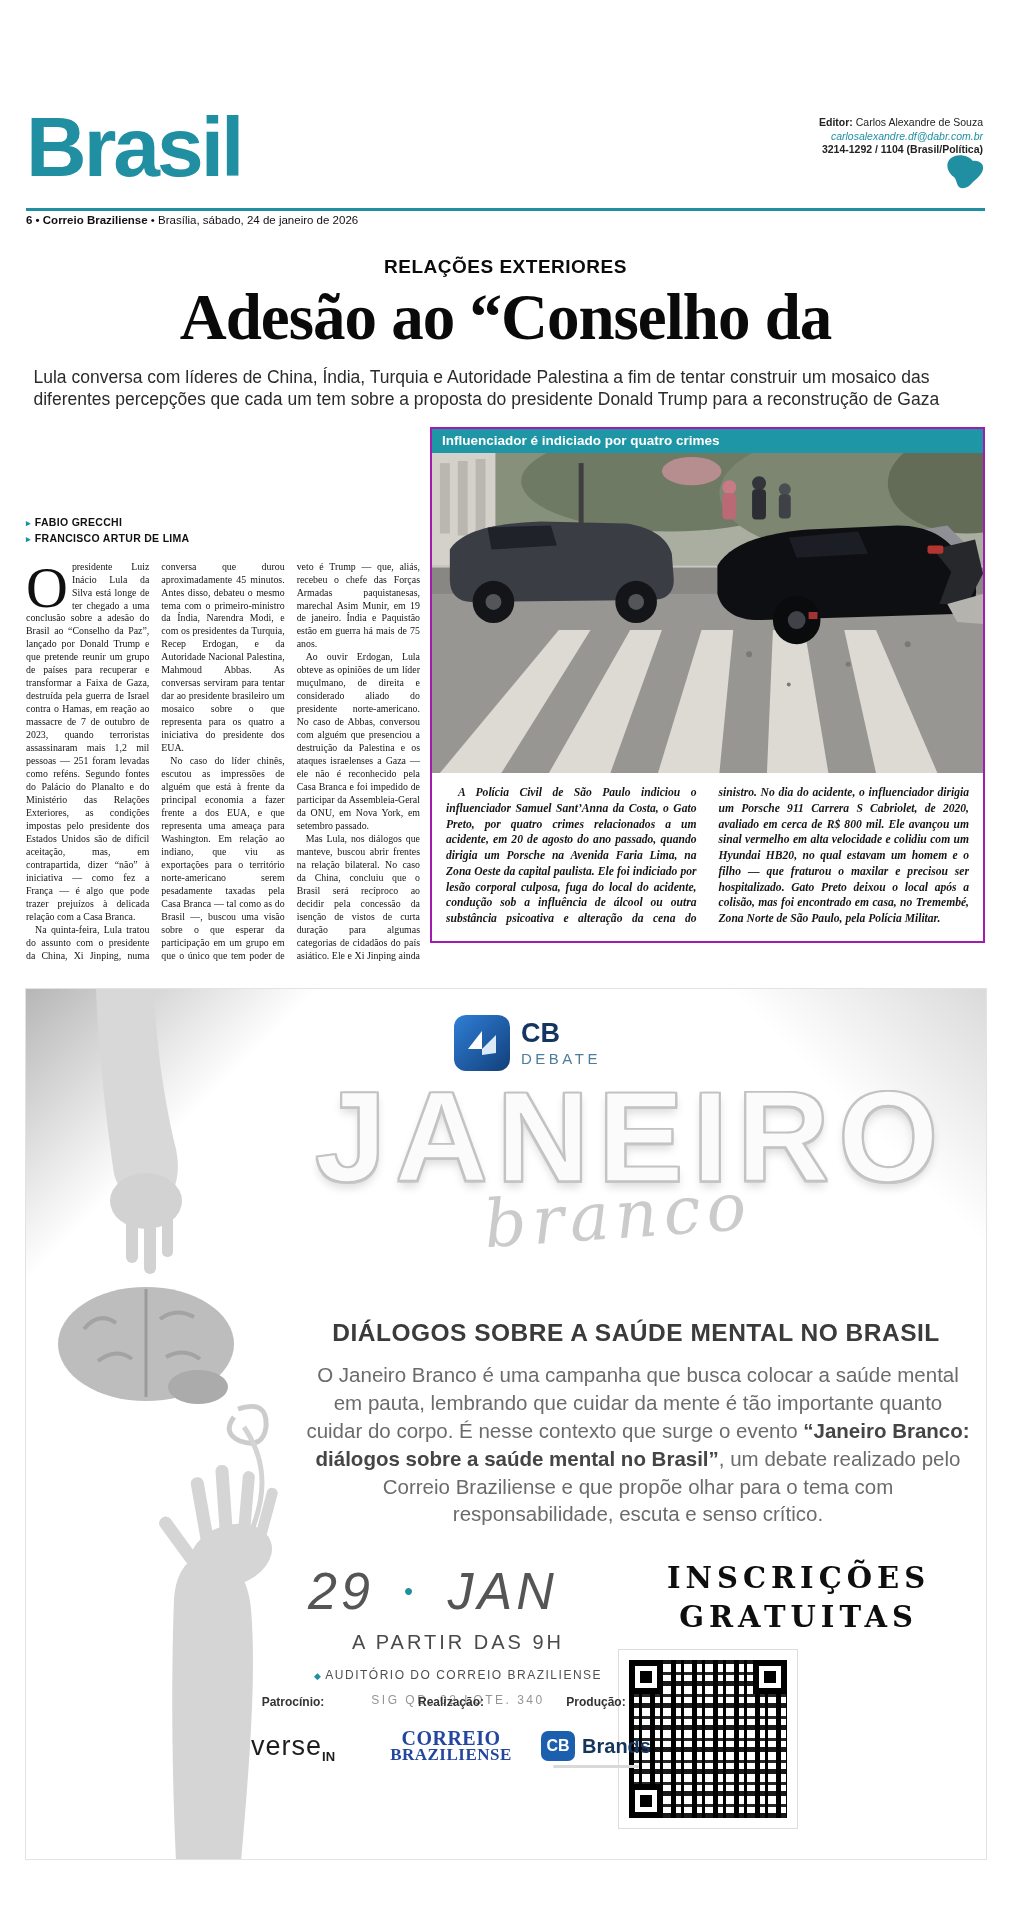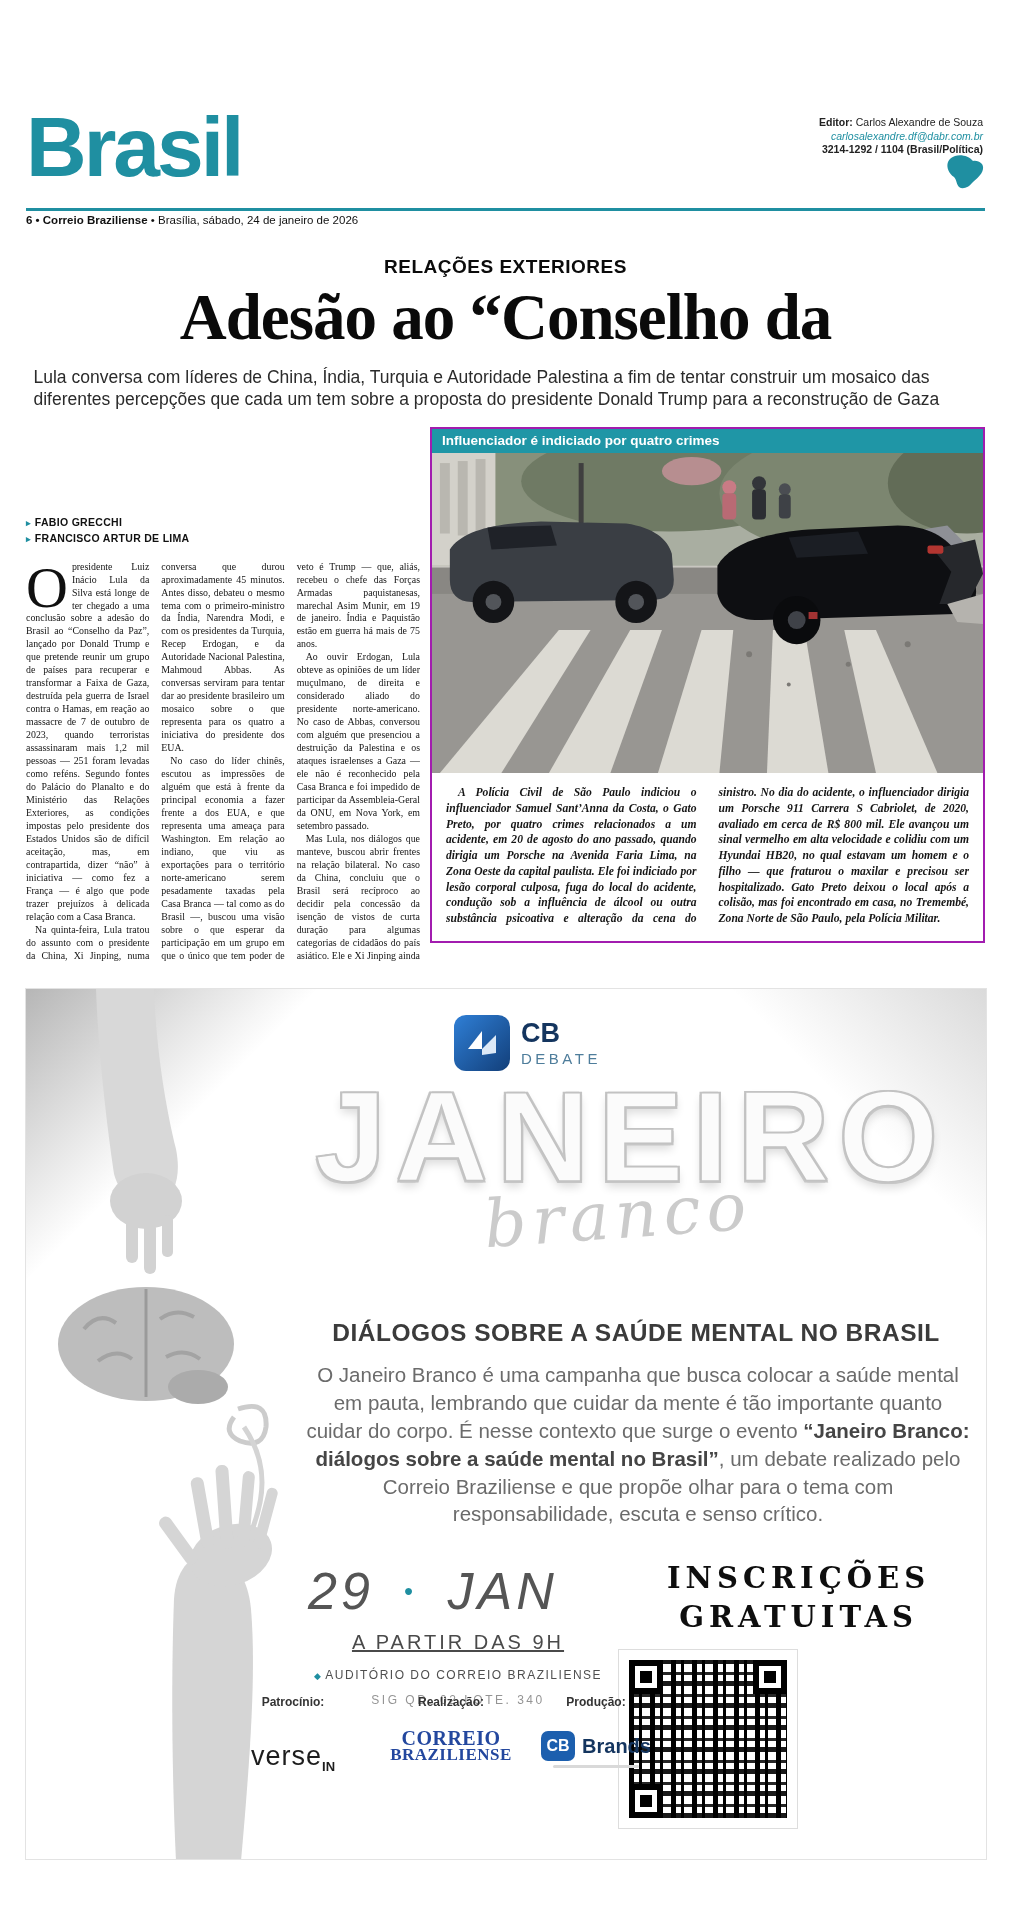--- a/index.html
+++ b/index.html
@@ -106,21 +106,21 @@
   }
   .ad-body{
     position:absolute; left:278px; top:372px; width:668px; text-align:center;
     font-size:20.5px; line-height:1.36; color:#6b6b6b;
   }
   .ad-body b{ color:#454545; }
   .event{ position:absolute; left:282px; top:572px; width:300px; text-align:center; color:#4f4f4f; }
   .event .date{ font-size:52px; letter-spacing:4px; font-weight:normal; color:#555;
     display:flex; align-items:center; justify-content:flex-start; gap:30px;font-style:italic; }
   .event .date .dot{ color:#1f8fa1; font-size:16px; }
-  .event .time{ margin-top:10px; font-size:20px; letter-spacing:3px; color:#4a4a4a;text-decoration:underline; }
+  .event .time{ margin-top:10px; font-size:20px; letter-spacing:3px; color:#4a4a4a; }
   .event .venue{ margin-top:14px; font-size:12px; letter-spacing:1.5px; color:#4f4f4f; }
   .event .venue .dia{ color:#1f8fa1; font-size:9px; margin-right:3px; }
   .event .addr{ margin-top:11px; font-size:12px; letter-spacing:2.5px; color:#949494; }
   .cta{
     position:absolute; left:585px; top:570px; width:375px; text-align:center;
     font-family:"DejaVu Serif", serif; font-weight:bold; font-size:29px;
     letter-spacing:5px; line-height:1.35; color:#0e0e0e;
   }
   .qr{ position:absolute; left:592px; top:660px; width:180px; height:180px;
     background:#fff; border:1px solid #ddd; padding:10px; }
@@ -131,21 +131,21 @@
       repeating-linear-gradient(90deg, #000 0 5px, #fff 5px 10px, #000 10px 13px, #fff 13px 21px);
   }
   .qr .finder{ position:absolute; width:34px; height:34px; border:6px solid #000; background:#fff; }
   .qr .finder::after{ content:""; position:absolute; left:5px; top:5px; width:12px; height:12px; background:#000; }
   .qr .tl{ left:0; top:0; } .qr .tr{ right:0; top:0; } .qr .bl{ left:0; bottom:0; }
   .sponsor{ position:absolute; top:706px; text-align:center; }
   .sponsor .lbl{ font-size:12px; font-weight:bold; color:#333; }
   .sp-patrocinio{ left:192px; width:150px; }
   .sp-realizacao{ left:345px; width:160px; }
   .sp-producao{ left:500px; width:140px; }
-  .verse{ margin-top:32px; font-size:27px; color:#1d1d1d; letter-spacing:1px; }
+  .verse{ margin-top:22px; font-size:27px; color:#1d1d1d; letter-spacing:1px; }
   .verse .in{ font-size:13px; font-weight:bold; vertical-align:-6px; letter-spacing:0; }
   .correio-logo{ margin-top:20px; font-family:"Liberation Serif", serif; font-weight:bold;
     color:#23479e; font-size:20px; line-height:.92; letter-spacing:.5px; }
   .correio-logo .l2{ font-size:17px; }
   .cbbrands{ margin-top:22px; display:flex; align-items:center; justify-content:center; gap:7px; }
   .cbbrands .sq{ width:34px; height:30px; border-radius:7px; background:#1c5fae;
     color:#fff; font-weight:bold; font-size:16px; display:flex; align-items:center; justify-content:center; }
   .cbbrands .nm{ font-size:20px; font-weight:bold; color:#14355f; }
   .cbbrands-tag{ margin-top:4px; height:3px; width:86px; background:#d9d9d9;
     margin-left:auto; margin-right:auto; border-radius:2px; }

